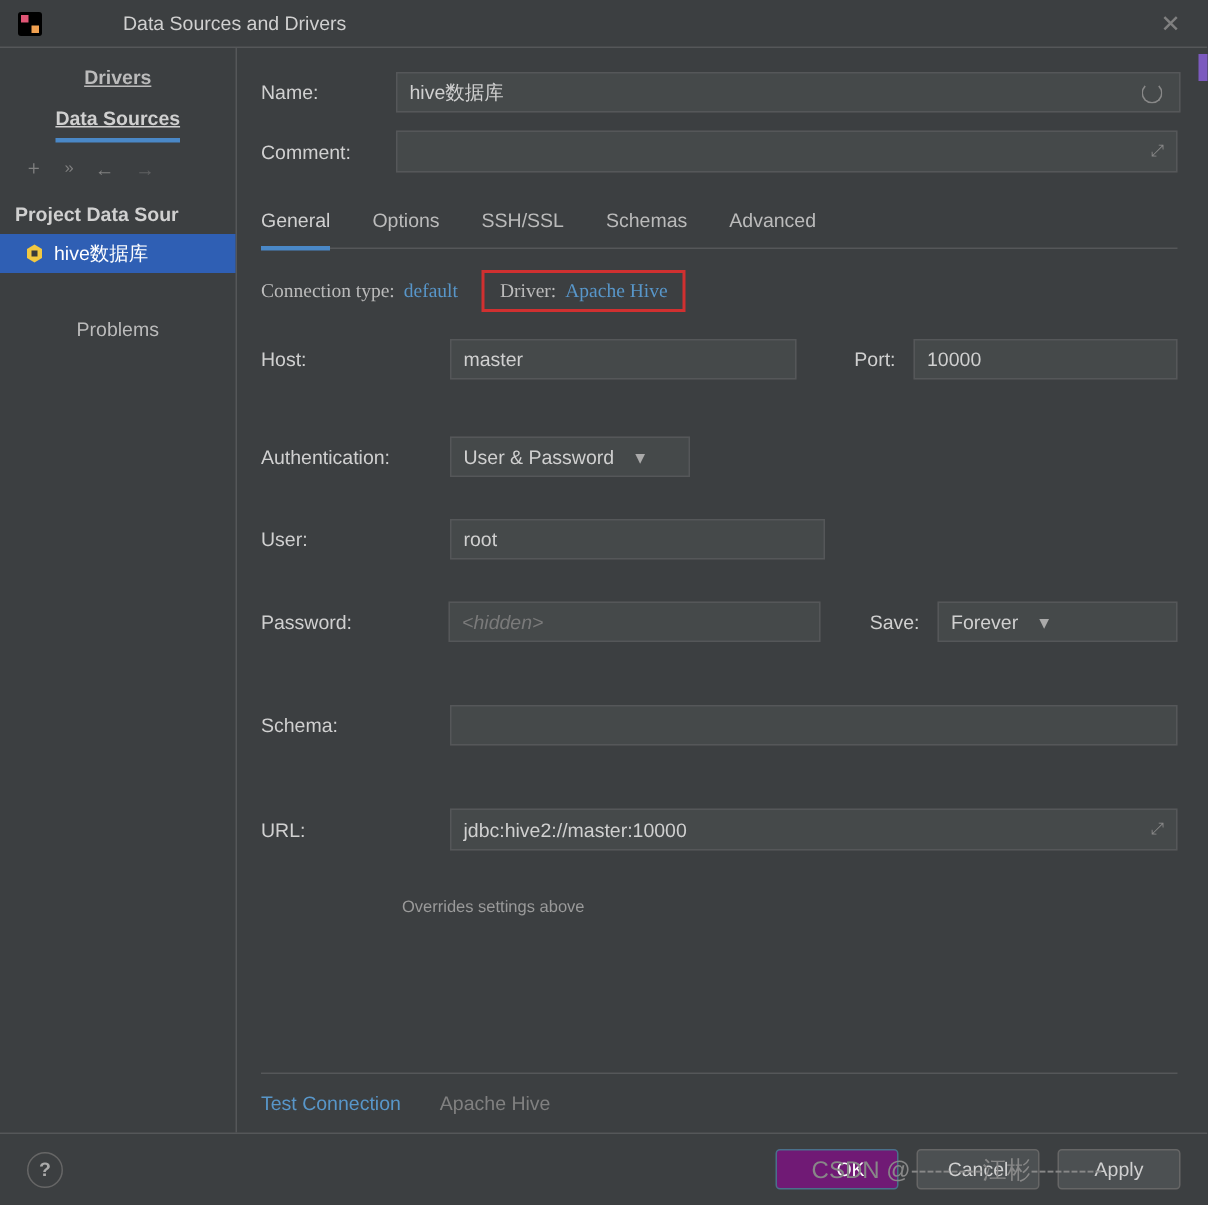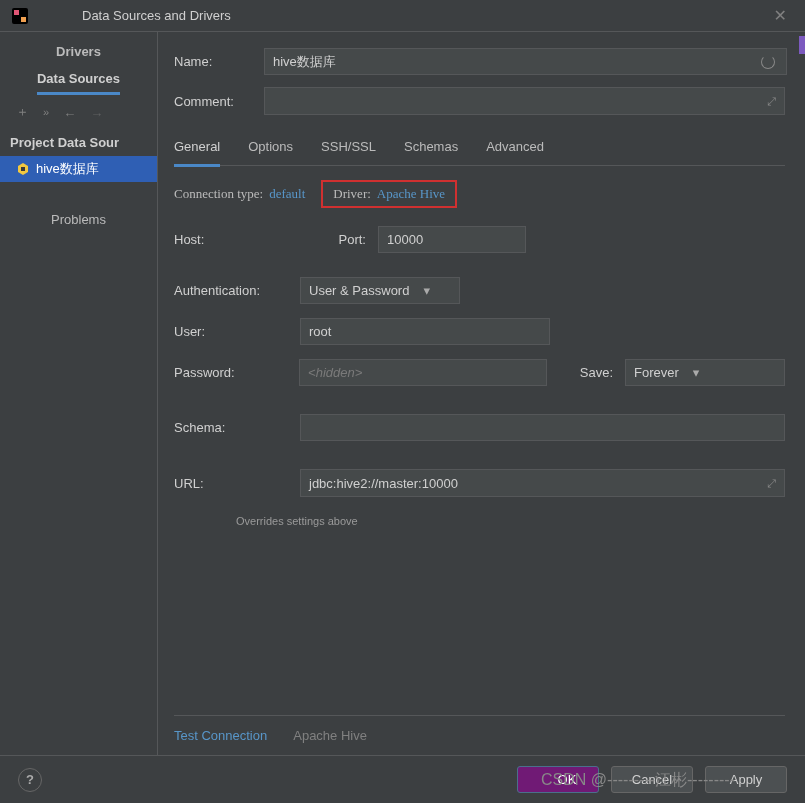--- a/index.html
+++ b/index.html
@@ -63,20 +63,21 @@
     display: flex;
     flex-direction: column;
     align-items: center;
     padding-top: 6px;
   }
   .category-tabs .cat {
     padding: 6px 0;
     font-weight: bold;
     color: var(--text);
     cursor: default;
+    text-decoration: underline;
   }
   .category-tabs .cat.active {
     color: var(--text-bright);
     border-bottom: 3px solid var(--tab-active);
   }
   .sidebar-toolbar {
     display: flex;
     align-items: center;
     gap: 14px;
     padding: 8px 12px 8px 16px;
@@ -168,33 +169,33 @@
   }
   .conn-info .linklike { color: var(--link); }
   .driver-box {
     border: 2px solid #d03030;
     padding: 4px 10px;
     display: flex;
     gap: 6px;
     align-items: center;
     margin-left: 10px;
   }
-  .field-grid { display:flex; flex-direction:column; gap:14px; }
+  .field-grid { display:flex; flex-direction:column; gap:28px; }
   .grid-row { display:flex; align-items:center; gap:0; }
   .grid-row .lab { width:126px; color: var(--text-bright); }
   .grid-row .fill { flex:1; }
   .grid-row .lab2 { width:52px; text-align:right; margin:0 12px 0 14px; color: var(--text-bright); }
   .combo {
     display:flex; align-items:center; justify-content:flex-start;
     min-width: 160px;
   }
   .combo .caret { color:#aaa; margin-left:14px; }
   input.text::placeholder { color:#7a7a7a; font-style:italic; }
   .value-box { flex:1; min-height:28px; display:flex; align-items:center; justify-content:space-between; }
-  .url-hint { font-size:11px; color:#9a9a9a; margin:4px 0 0 62px; }
+  .url-hint { font-size:11px; color:#9a9a9a; margin:4px 0 0 94px; }
 
   
   .bottom-links {
     margin-top:auto;
     border-top:1px solid var(--border-color);
     padding:12px 0;
     display:flex; gap:26px;
   }
   .bottom-links .link1 { color: var(--link); }
   .bottom-links .link2 { color: var(--text-dim); }
@@ -295,22 +296,23 @@
       <span class="linklike">default</span>
       <span class="driver-box">
         <span>Driver:</span>
         <span class="linklike">Apache Hive</span>
       </span>
     </div>
 
     <div class="field-grid">
       <div class="grid-row">
         <span class="lab">Host:</span>
+        <input class="text fill" value="master" style="">
         <span class="lab2">Port:</span>
-        <input class="text" style="width: 148px;" value="10000">
+        <input class="text" style="width: 176px;" value="10000">
       </div>
 
       <div class="grid-row" style="margin-top:10px">
         <span class="lab">Authentication:</span>
         <div class="combo">
           <span>User &amp; Password</span>
           <span class="caret">▾</span>
         </div>
       </div>
 

